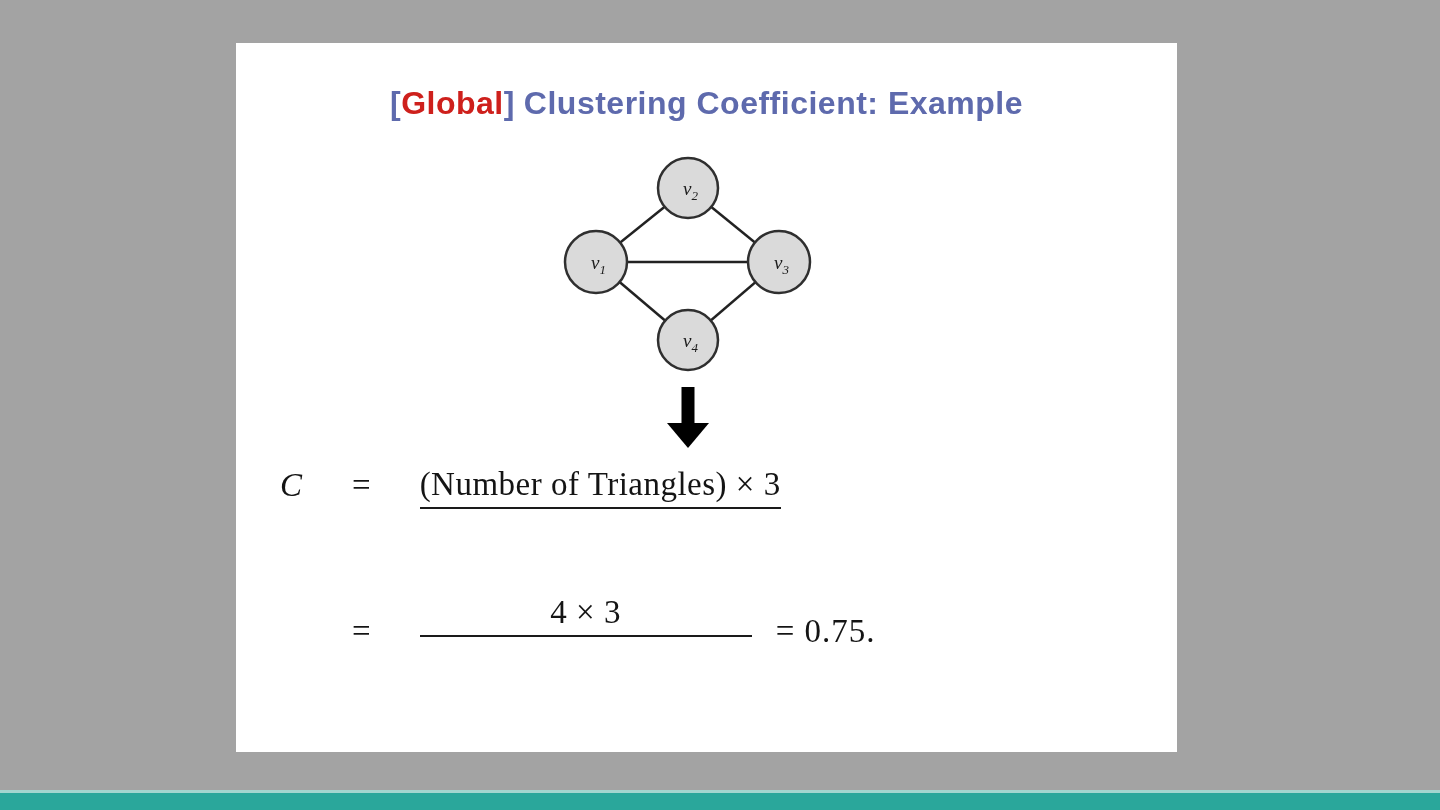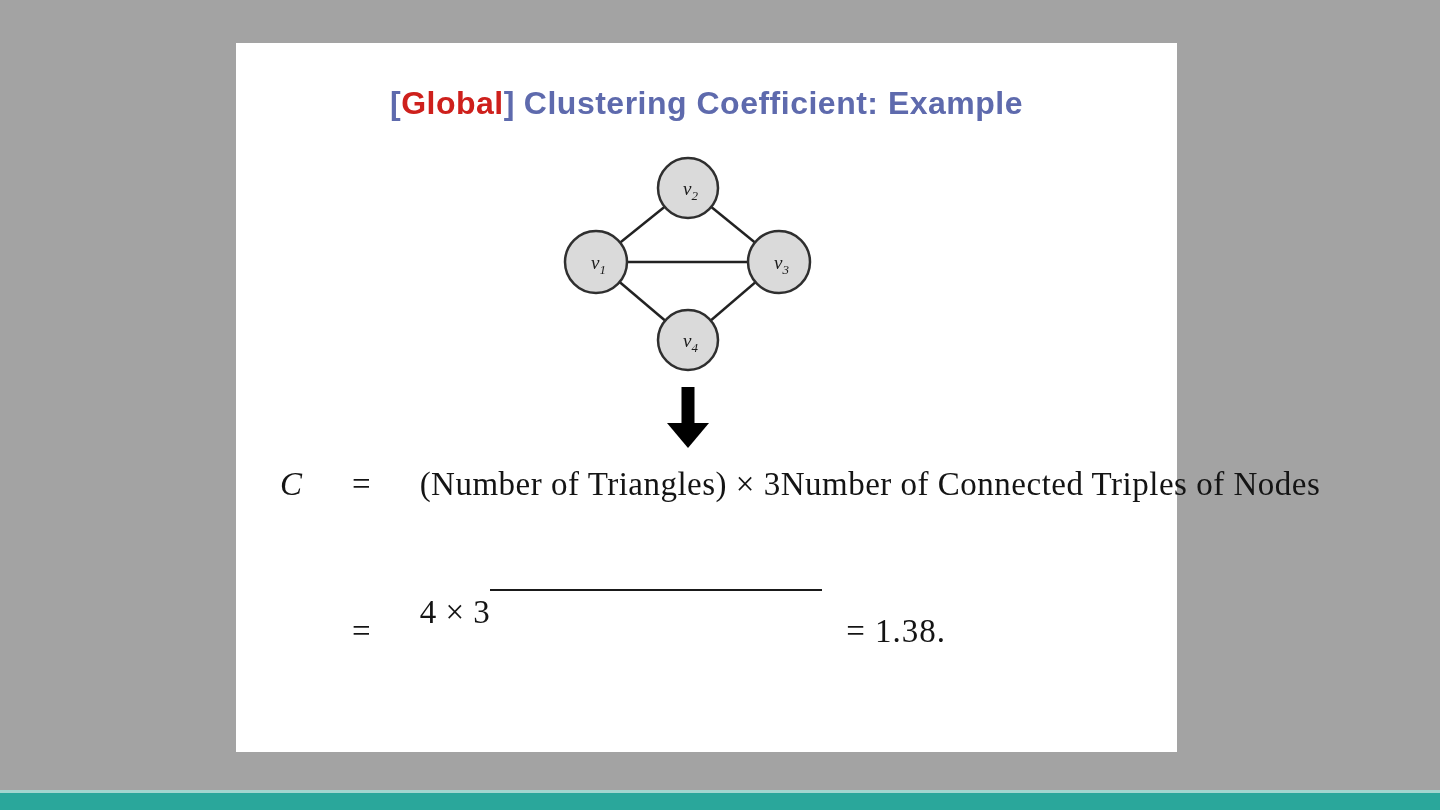--- a/index.html
+++ b/index.html
@@ -72,21 +72,21 @@
     color: #141414;
     white-space: nowrap;
   }
   .eq1 { left: 44px; top: 418px; }
   .eq2 { left: 44px; top: 546px; align-items: flex-start; }
   .lhs { font-style: italic; width: 72px; }
   .eq2 .lhs-spacer { width: 72px; }
   .eqs { letter-spacing: 1px; }
   .frac {
     display: inline-flex;
-    flex-direction: row;
+    flex-direction: column;
     align-items: center;
     margin-left: 48px;
   }
   .num, .den {
     line-height: 46px;
     letter-spacing: 0.5px;
   }
   .bar {
     align-self: stretch;
     height: 0;
@@ -152,30 +152,29 @@
       <rect x="19.5" y="0" width="13" height="37" fill="#000000"></rect>
       <polygon points="5,36 47,36 26,61" fill="#000000"></polygon>
     </svg>
 
     <div class="eq eq1">
       <span class="lhs">C</span>
       <span class="eqs">=</span>
       <span class="frac">
         <span class="num">(Number of Triangles) × 3</span>
         <span class="bar"></span>
-        <span class="den">Number of Connected Triples of Nodes</span>
       </span>
     </div>
 
     <div class="eq eq2">
       <span class="lhs-spacer"></span>
       <span class="eqs mt">=</span>
       <span class="frac frac2">
         <span class="num">4 × 3</span>
         <span class="bar"></span>
       </span>
-      <span class="eqs mt result">= 1.38.</span>
+      <span class="eqs mt result">= 0.75.</span>
     </div>
 
   </div>
 
   <div class="footer-bar"></div>
 </div>
 
 </body></html>

